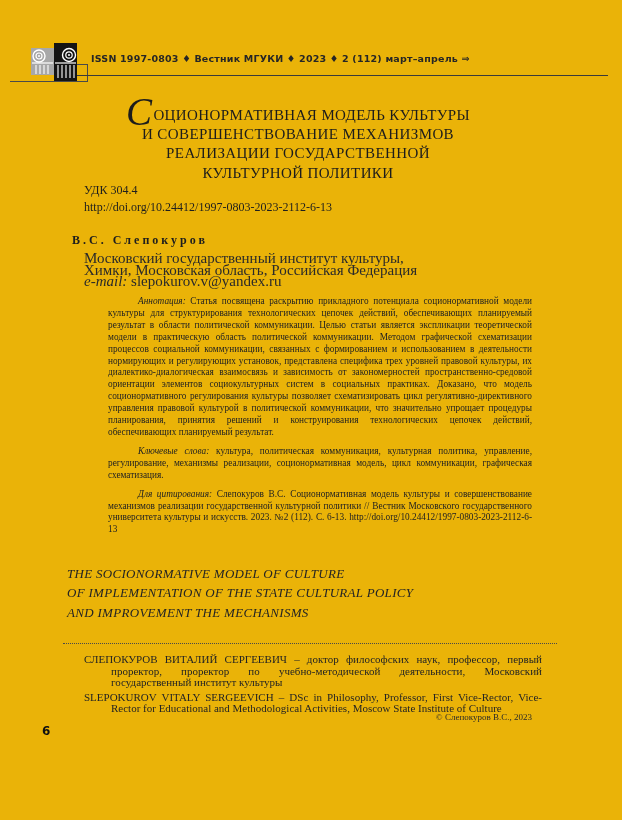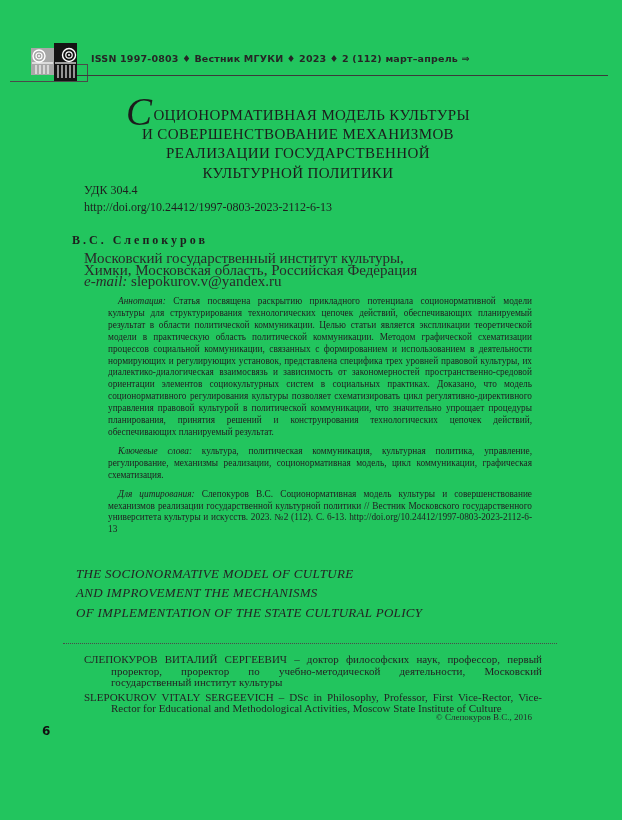--- a/index.html
+++ b/index.html
@@ -1,19 +1,19 @@
 <!DOCTYPE html>
 <html lang="ru"><head>
 <meta charset="utf-8">
 <style>
   html,body{margin:0;padding:0;background:#ffffff;}
   .page{
     position:relative;
     width:622px;height:820px;
-    background:#22c55e;
+    background:#eab308;
     font-family:"Liberation Serif","DejaVu Serif",serif;
     color:#1e1e1e;
     overflow:hidden;
   }
   
   .logo{position:absolute;left:31px;top:43px;width:46px;height:38px;}
   .frame-top{position:absolute;left:77px;top:64px;width:11px;height:1px;background:#4a4a4a;}
   .frame-right{position:absolute;left:87px;top:64px;width:1px;height:18px;background:#4a4a4a;}
   .frame-bottom{position:absolute;left:10px;top:81px;width:78px;height:1px;background:#4a4a4a;}
   .header-rule{position:absolute;left:77px;top:75px;width:531px;height:1px;background:#3a3a3a;}
@@ -41,24 +41,24 @@
     font-size:12px;font-weight:bold;letter-spacing:3px;
   }
   .affiliation{position:absolute;left:84px;top:253px;font-size:15px;line-height:11.5px;color:#2a2a2a;}
   .affiliation .em{font-style:italic;}
   
   .abstract{
     position:absolute;left:108px;top:296px;width:424px;
     font-size:9.3px;line-height:11.9px;text-align:justify;color:#222;
   }
   .abstract p{margin:0 0 7px 0;text-indent:10px;}
-  .lead{font-style:italic;}
+  .lead{font-style:italic;margin-left:20px;}
   
   .en-title{
-    position:absolute;left:76px;top:564px;width:470px;
+    position:absolute;left:67px;top:564px;width:470px;
     font-size:13px;font-style:italic;line-height:19.3px;letter-spacing:0.3px;
     color:#242424;
   }
   
   .dotted{position:absolute;left:63px;top:643px;width:494px;height:0;border-top:1px dotted #4a4a4a;}
   
   .bio{position:absolute;left:84px;top:654px;width:458px;font-size:11px;line-height:11.6px;color:#242424;}
   .bio p{margin:0 0 3px 0;padding-left:27px;text-indent:-27px;text-align:justify;}
   
   .copyright{position:absolute;left:108px;top:712px;width:424px;text-align:right;font-size:9px;color:#2a2a2a;}
@@ -126,27 +126,27 @@
   </div>
 
   <div class="abstract">
     <p><span class="lead">Аннотация:</span><span> Статья посвящена раскрытию прикладного потенциала соционормативной модели культуры для структурирования технологических цепочек действий, обеспечивающих планируемый результат в области политической коммуникации. Целью статьи является экспликации теоретической модели в практическую область политической коммуникации. Методом графической схематизации процессов социальной коммуникации, связанных с формированием и использованием в деятельности нормирующих и регулирующих установок, представлена специфика трех уровней правовой культуры, их диалектико-диалогическая взаимосвязь и зависимость от закономерностей пространственно-средовой ориентации элементов социокультурных систем в социальных практиках. Доказано, что модель соционормативного регулирования культуры позволяет схематизировать цикл регулятивно-директивного управления правовой культурой в политической коммуникации, что значительно упрощает процедуры планирования, принятия решений и конструирования технологических цепочек действий, обеспечивающих планируемый результат.</span></p>
     <p><span class="lead">Ключевые слова:</span><span> культура, политическая коммуникация, культурная политика, управление, регулирование, механизмы реализации, соционормативная модель, цикл коммуникации, графическая схематизация.</span></p>
     <p><span class="lead">Для цитирования:</span><span> Слепокуров В.С. Соционормативная модель культуры и совершенствование механизмов реализации государственной культурной политики // Вестник Московского государственного университета культуры и искусств. 2023. №2 (112). С. 6-13. http://doi.org/10.24412/1997-0803-2023-2112-6-13</span></p>
   </div>
 
   <div class="en-title">
     <div>THE SOCIONORMATIVE MODEL OF CULTURE</div>
+    <div>OF IMPLEMENTATION OF THE STATE CULTURAL POLICY</div>
     <div>AND IMPROVEMENT THE MECHANISMS</div>
-    <div>OF IMPLEMENTATION OF THE STATE CULTURAL POLICY</div>
   </div>
 
   <div class="dotted"></div>
 
   <div class="bio">
     <p>СЛЕПОКУРОВ ВИТАЛИЙ СЕРГЕЕВИЧ – доктор философских наук, профессор, первый проректор, проректор по учебно-методической деятельности, Московский государственный институт культуры</p>
     <p>SLEPOKUROV VITALY SERGEEVICH – DSc in Philosophy, Professor, First Vice-Rector, Vice-Rector for Educational and Methodological Activities, Moscow State Institute of Culture</p>
   </div>
 
-  <div class="copyright">© Слепокуров В.С., 2016</div>
+  <div class="copyright">© Слепокуров В.С., 2023</div>
   <div class="page-number">6</div>
 
 </div>
 
 </body></html>

